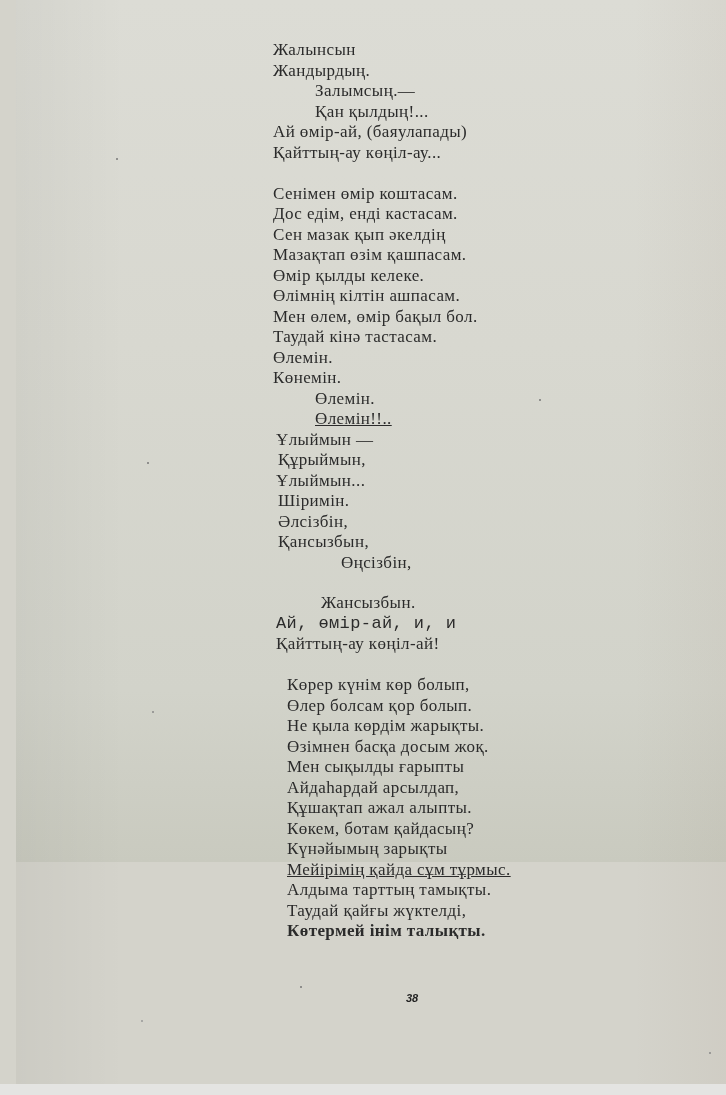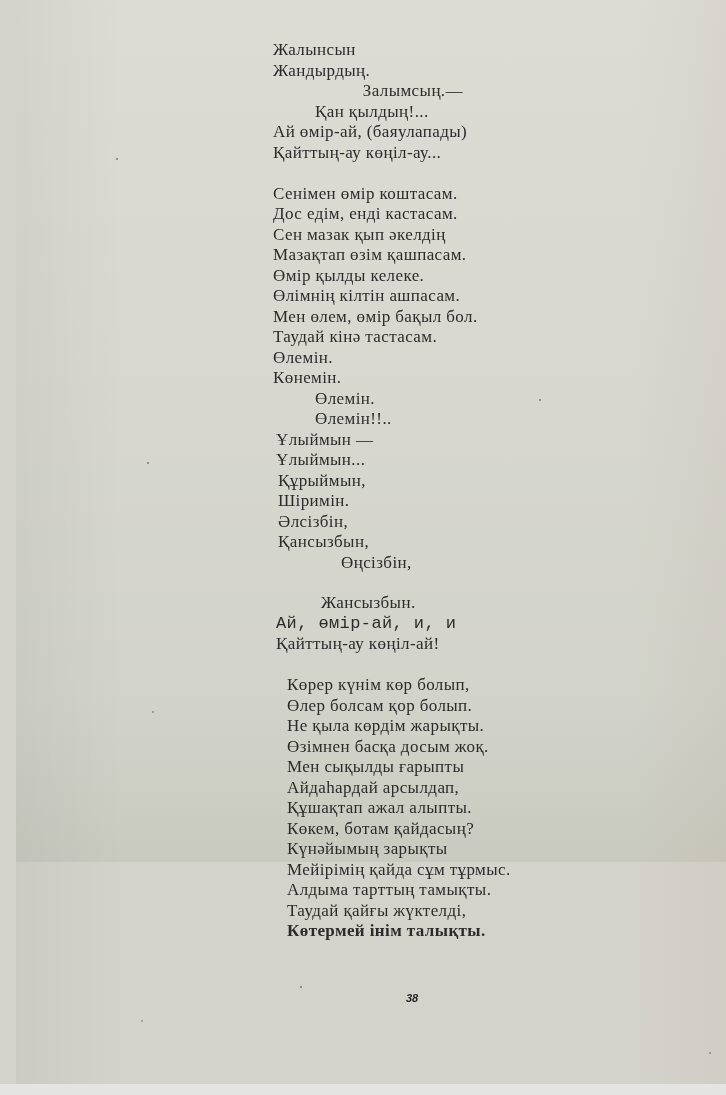--- a/index.html
+++ b/index.html
@@ -73,58 +73,58 @@
   </style>
 </head>
 <body>
 
 <div class="page">
   <div class="page-shade"></div>
 
   <div class="poem" id="poem">
       <div class="line" style="padding-left: 0px;">Жалынсын</div>
       <div class="line" style="padding-left: 0px;">Жандырдың.</div>
-      <div class="line" style="padding-left: 42px; text-align: center;">Залымсың.—</div>
+      <div class="line" style="padding-left: 42px;">Залымсың.—</div>
       <div class="line" style="padding-left: 42px;">Қан қылдың!...</div>
       <div class="line" style="padding-left: 0px;">Ай өмір-ай, (баяулапады)</div>
       <div class="line" style="padding-left: 0px;">Қайттың-ау көңіл-ау...</div>
       <div class="gap"></div>
       <div class="line" style="padding-left: 0px;">Сенімен өмір коштасам.</div>
       <div class="line" style="padding-left: 0px;">Дос едім, енді кастасам.</div>
       <div class="line" style="padding-left: 0px;">Сен мазак қып әкелдің</div>
       <div class="line" style="padding-left: 0px;">Мазақтап өзім қашпасам.</div>
       <div class="line" style="padding-left: 0px;">Өмір қылды келеке.</div>
       <div class="line" style="padding-left: 0px;">Өлімнің кілтін ашпасам.</div>
       <div class="line" style="padding-left: 0px;">Мен өлем, өмір бақыл бол.</div>
       <div class="line" style="padding-left: 0px;">Таудай кінә тастасам.</div>
       <div class="line" style="padding-left: 0px;">Өлемін.</div>
       <div class="line" style="padding-left: 0px;">Көнемін.</div>
       <div class="line" style="padding-left: 42px;">Өлемін.</div>
-      <div class="line" style="padding-left: 42px;">Өлемін!!..</div>
+      <div class="line" style="padding-left: 42px; text-decoration: underline;">Өлемін!!..</div>
       <div class="line" style="padding-left: 3px;">Ұлыймын —</div>
+      <div class="line" style="padding-left: 5px;">Құрыймын,</div>
       <div class="line" style="padding-left: 3px;">Ұлыймын...</div>
-      <div class="line" style="padding-left: 5px;">Құрыймын,</div>
       <div class="line" style="padding-left: 5px;">Шіримін.</div>
       <div class="line" style="padding-left: 5px;">Әлсізбін,</div>
       <div class="line" style="padding-left: 5px;">Қансызбын,</div>
       <div class="line" style="padding-left: 68px;">Өңсізбін,</div>
       <div class="line" style="padding-left: 48px; margin-top: 20px;">Жансызбын.</div>
       <div class="line" style="padding-left: 3px; font-family: Liberation Mono, monospace;">Ай, өмір-ай, и, и</div>
       <div class="line" style="padding-left: 3px;">Қайттың-ау көңіл-ай!</div>
       <div class="gap"></div>
       <div class="line" style="padding-left: 14px;">Көрер күнім көр болып,</div>
       <div class="line" style="padding-left: 14px;">Өлер болсам қор болып.</div>
       <div class="line" style="padding-left: 14px;">Не қыла көрдім жарықты.</div>
       <div class="line" style="padding-left: 14px;">Өзімнен басқа досым жоқ.</div>
       <div class="line" style="padding-left: 14px;">Мен сықылды ғарыпты</div>
       <div class="line" style="padding-left: 14px;">Айдаһардай арсылдап,</div>
       <div class="line" style="padding-left: 14px;">Құшақтап ажал алыпты.</div>
       <div class="line" style="padding-left: 14px;">Көкем, ботам қайдасың?</div>
       <div class="line" style="padding-left: 14px;">Күнәйымың зарықты</div>
-      <div class="line" style="padding-left: 14px;">Мейірімің қайда сұм тұрмыс.</div>
+      <div class="line" style="padding-left: 14px; text-decoration: underline;">Мейірімің қайда сұм тұрмыс.</div>
       <div class="line" style="padding-left: 14px;">Алдыма тарттың тамықты.</div>
       <div class="line" style="padding-left: 14px;">Таудай қайғы жүктелді,</div>
       <div class="line" style="padding-left: 14px; font-weight: bold;">Көтермей інім талықты.</div>
     </div>
 
   <div class="page-number">38</div>
 
   <div class="speck" style="left:100px; top:158px;"></div>
   <div class="speck" style="left:131px; top:462px;"></div>
   <div class="speck" style="left:523px; top:399px;"></div>

